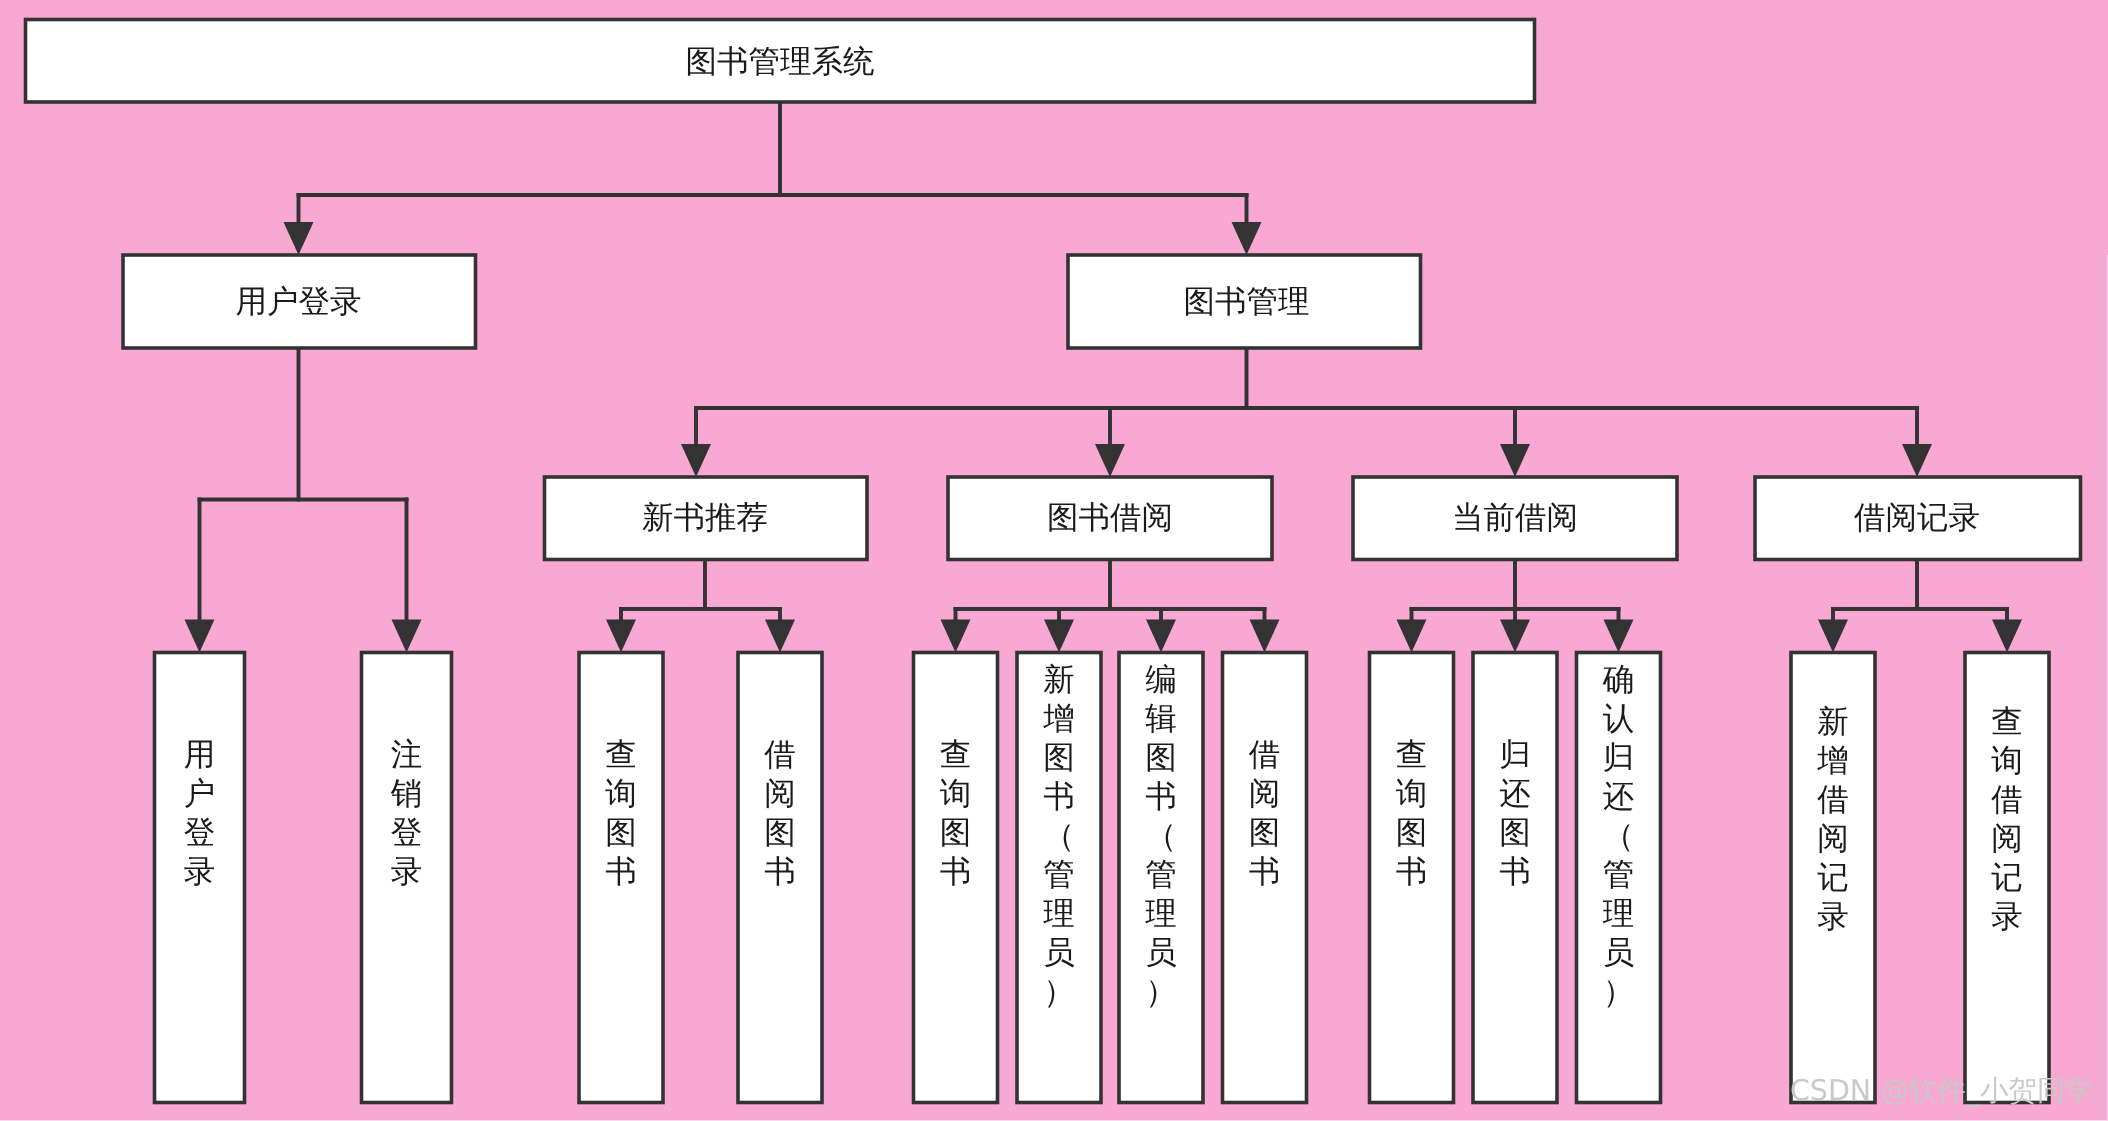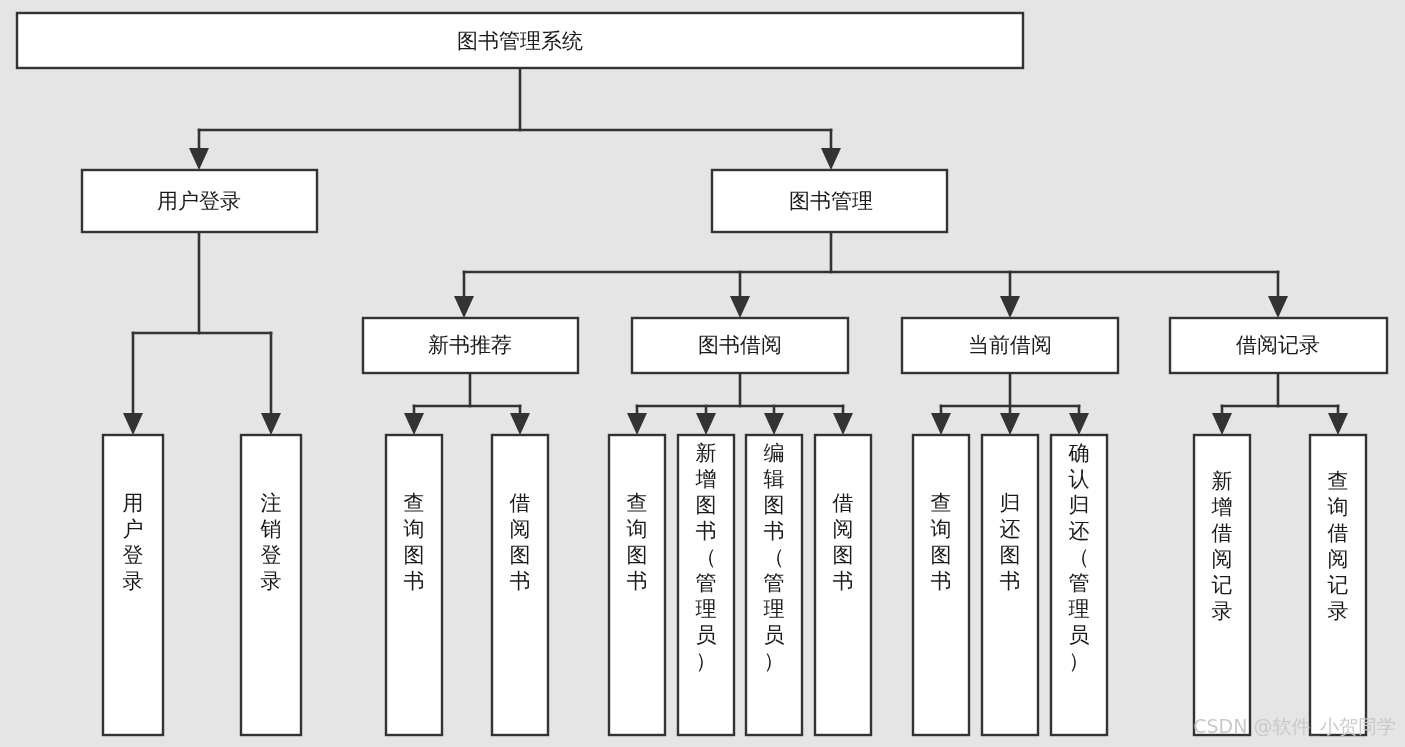--- a/index.html
+++ b/index.html
@@ -8,21 +8,21 @@
     padding: 0;
     background: #ffffff;
   }
   body {
     font-family: "DejaVu Sans", "Liberation Sans", sans-serif;
   }
   #diagram-root {
     position: relative;
     width: 1405px;
     height: 747px;
-    background: #e5e5e5;
+    background: #f9a8d4;
     overflow: hidden;
   }
   svg.diagram-canvas {
     position: absolute;
     left: 0;
     top: 0;
     width: 1405px;
     height: 747px;
     display: block;
   }

